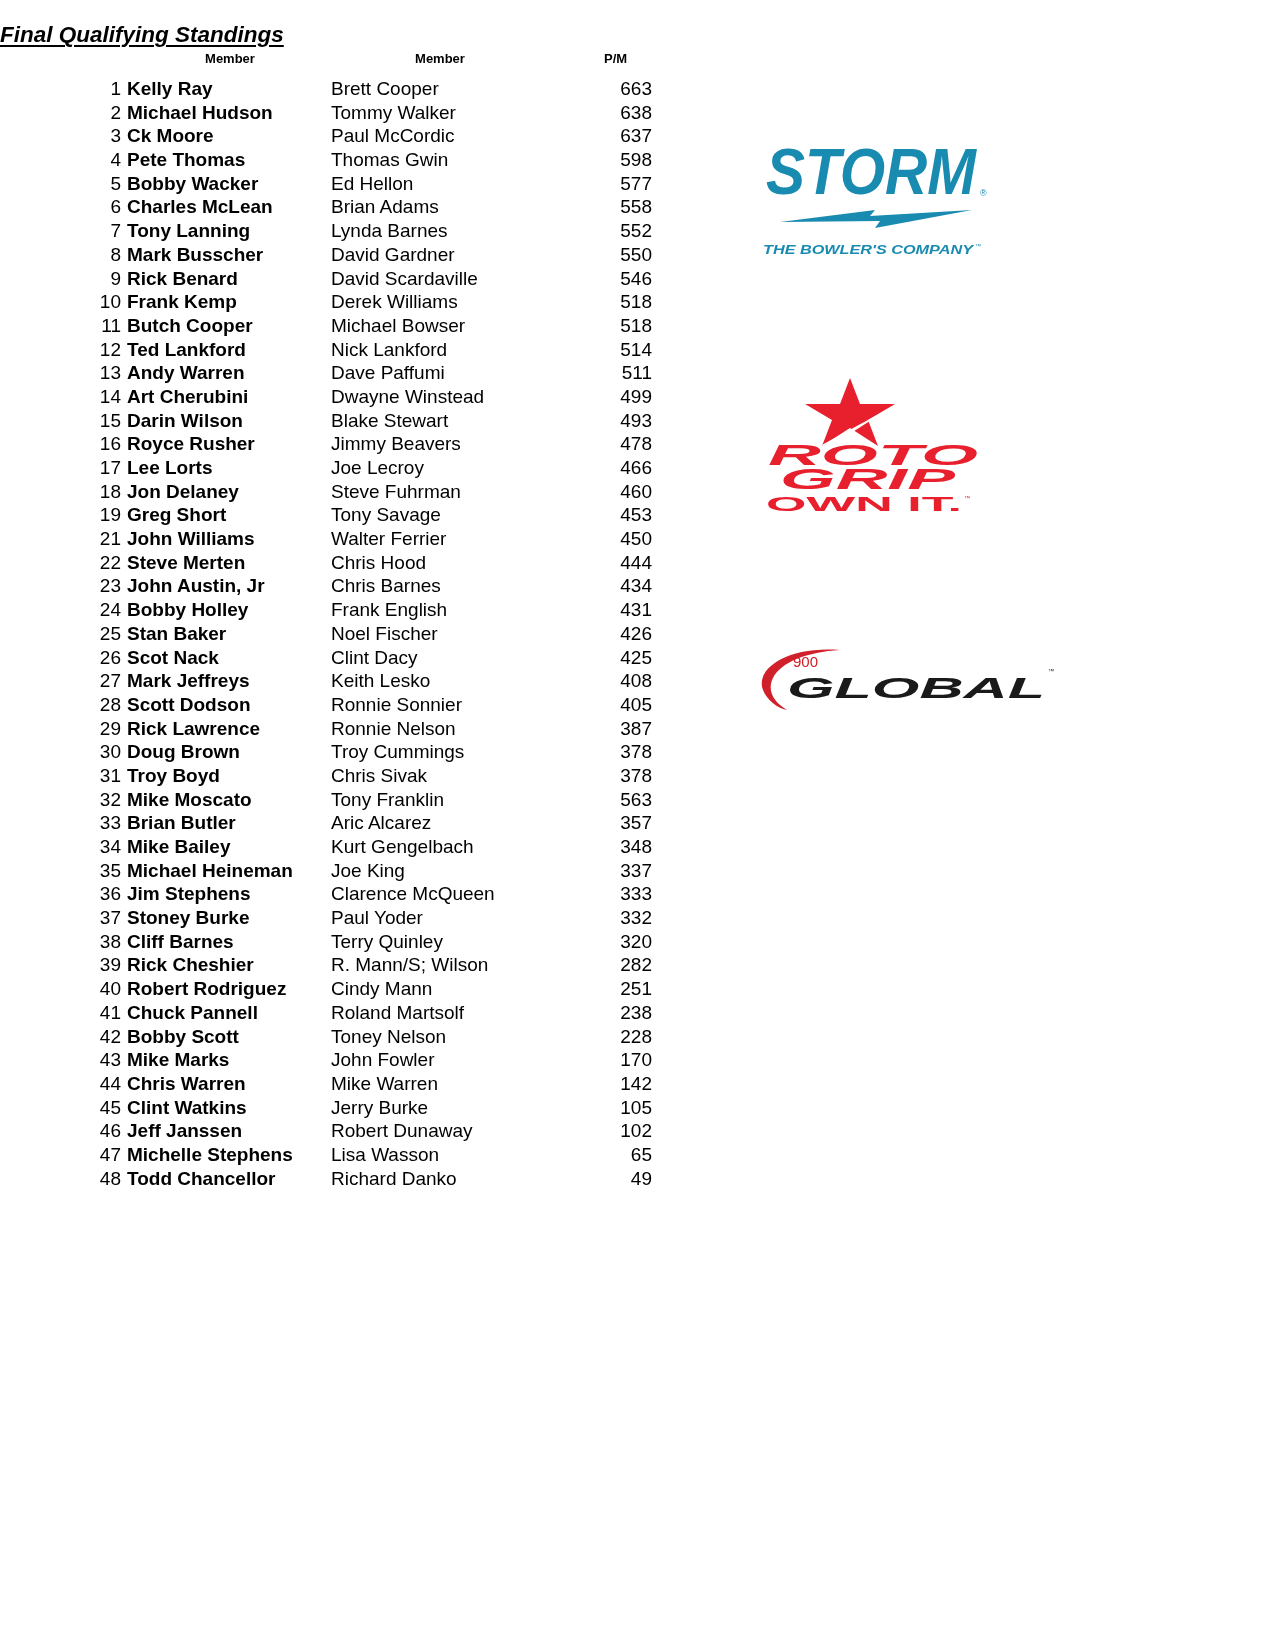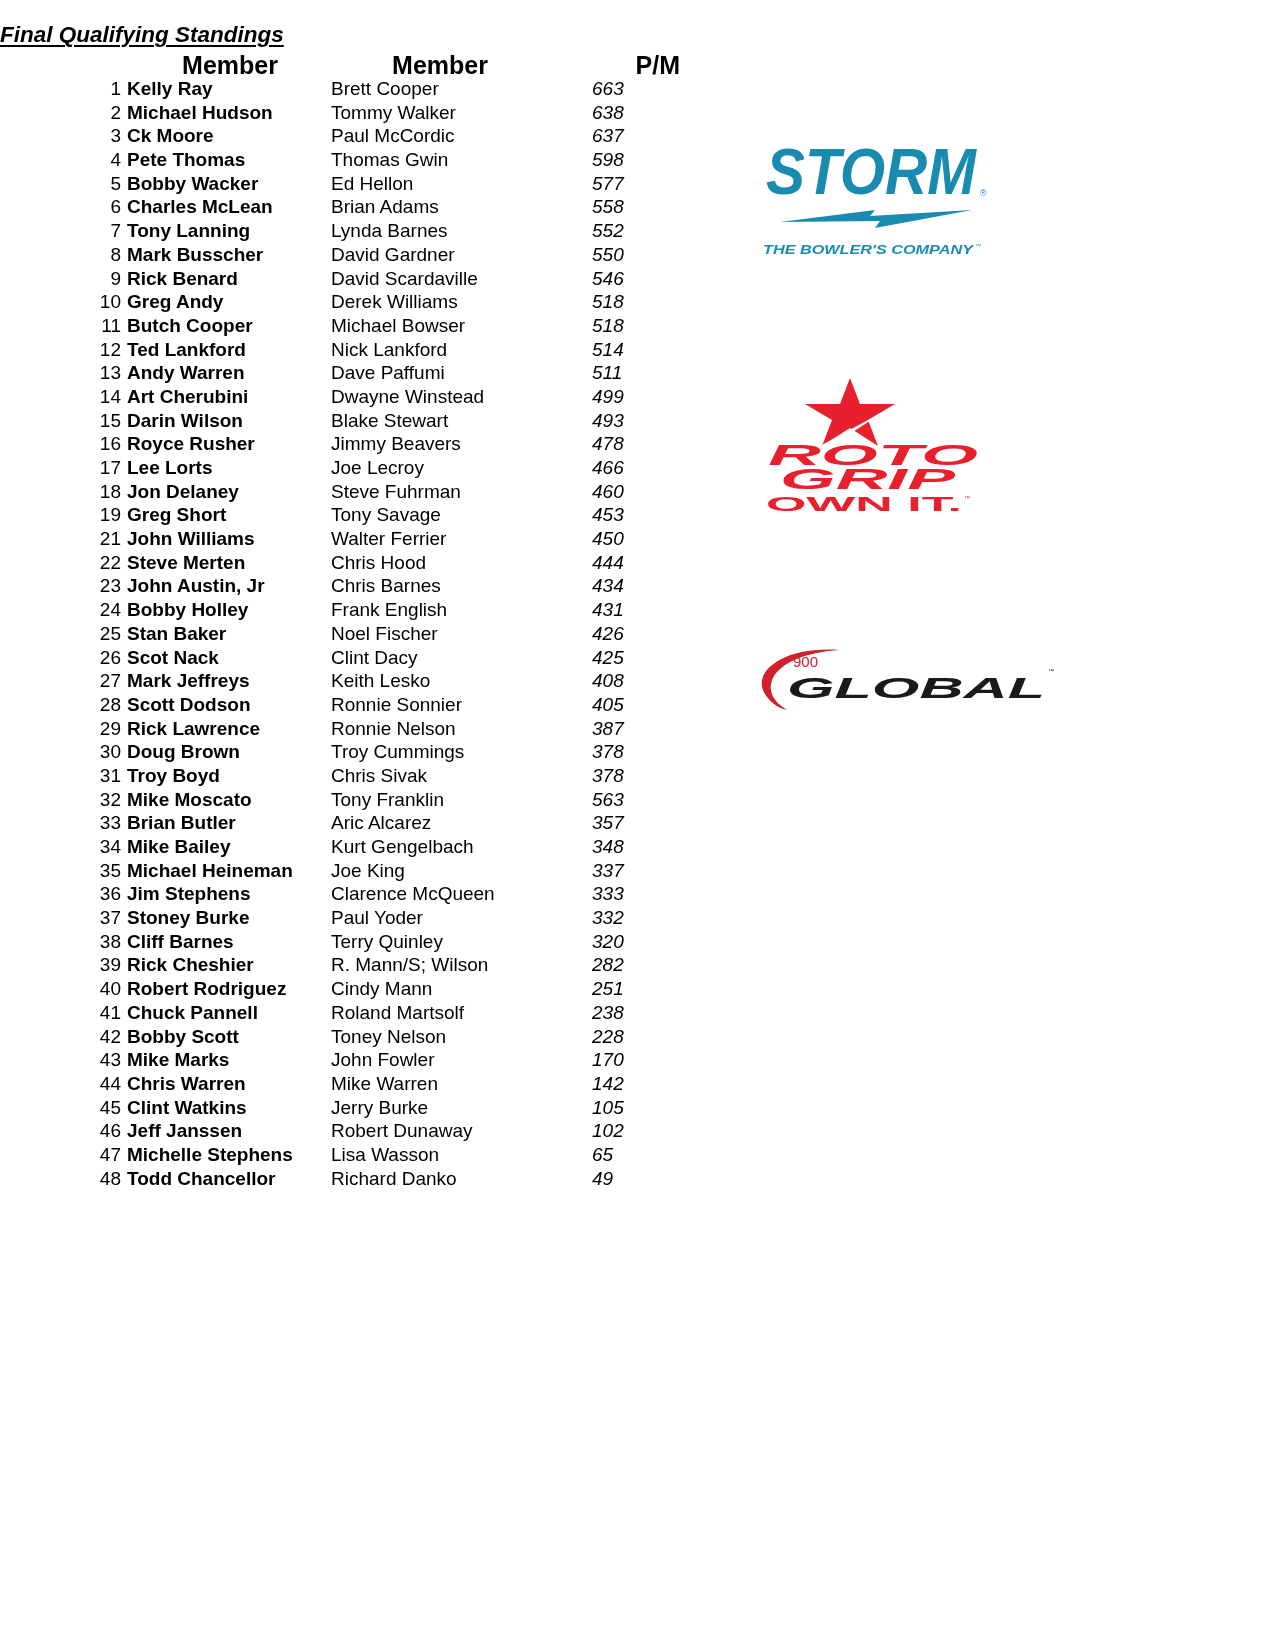--- a/index.html
+++ b/index.html
@@ -1,30 +1,30 @@
 <!DOCTYPE html>
 <html><head>
 <meta charset="utf-8">
 <style>
   html, body { margin: 0; padding: 0; background: #ffffff; }
   body { width: 1275px; height: 1650px; position: relative; overflow: hidden;
          font-family: "Liberation Sans", "DejaVu Sans", sans-serif; color: #000; }
   .title { position: absolute; left: 0; width: 780px; top: 22px; text-align: left;
            font-size: 22.5px; font-weight: bold; font-style: italic; text-decoration: underline;
            text-decoration-thickness: 2px; text-underline-offset: 3px; }
-  .hdr { position: absolute; top: 51px; font-size: 25px; font-weight: bold; }
+  .hdr { position: absolute; top: 51px; font-size: 13px; font-weight: bold; }
   .hdr.m1 { left: 150px; width: 160px; text-align: center; }
   .hdr.m2 { left: 360px; width: 160px; text-align: center; }
-  .hdr.pm { left: 620px; width: 60px; text-align: right; }
+  .hdr.pm { left: 604px; width: 60px; text-align: left; }
   .rows { position: absolute; top: 77px; left: 0; width: 700px; }
   .row { position: relative; height: 23.7px; font-size: 19px; line-height: 23.7px; }
   .row .rank { position: absolute; left: 80px; width: 41px; text-align: right; }
   .row .m1 { position: absolute; left: 127px; font-weight: bold; white-space: nowrap; }
   .row .m2 { position: absolute; left: 331px; white-space: nowrap; }
-  .row .pm { position: absolute; left: 592px; width: 60px; text-align: left; font-style: italic; }
+  .row .pm { position: absolute; left: 592px; width: 60px; text-align: right; }
   .logo { position: absolute; }
   .storm { left: 760px; top: 140px; width: 240px; height: 125px; }
   .roto { left: 750px; top: 378px; width: 240px; height: 135px; }
   .global { left: 745px; top: 640px; width: 320px; height: 75px; }
 </style>
 </head>
 <body>
 
 <div>
   <div class="title">Final Qualifying Standings</div>
@@ -82,21 +82,21 @@
         <span class="pm">550</span>
       </div>
       <div class="row">
         <span class="rank">9</span>
         <span class="m1">Rick Benard</span>
         <span class="m2">David Scardaville</span>
         <span class="pm">546</span>
       </div>
       <div class="row">
         <span class="rank">10</span>
-        <span class="m1">Greg Andy</span>
+        <span class="m1">Frank Kemp</span>
         <span class="m2">Derek Williams</span>
         <span class="pm">518</span>
       </div>
       <div class="row">
         <span class="rank">11</span>
         <span class="m1">Butch Cooper</span>
         <span class="m2">Michael Bowser</span>
         <span class="pm">518</span>
       </div>
       <div class="row">

